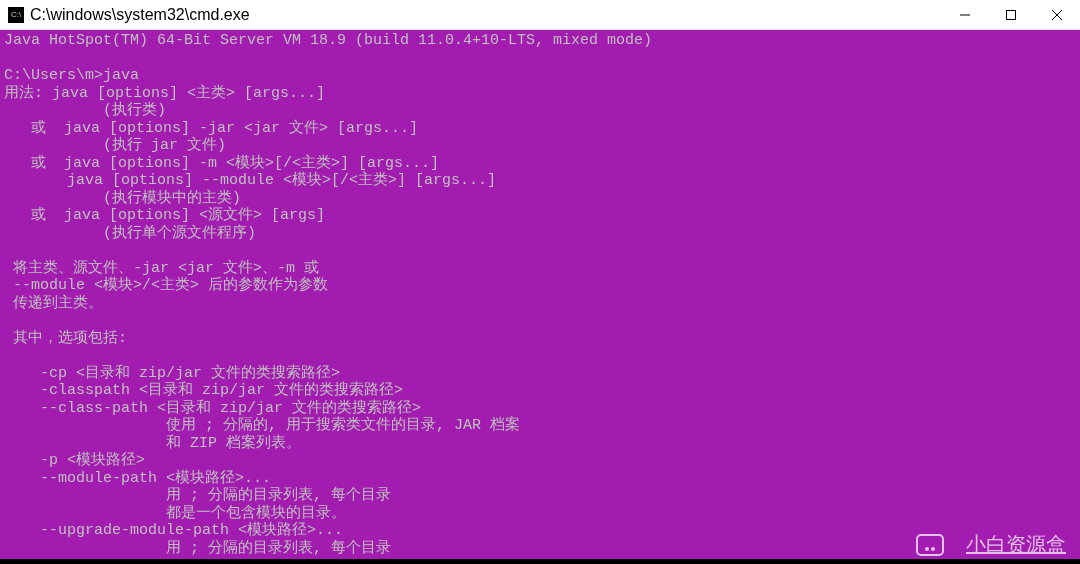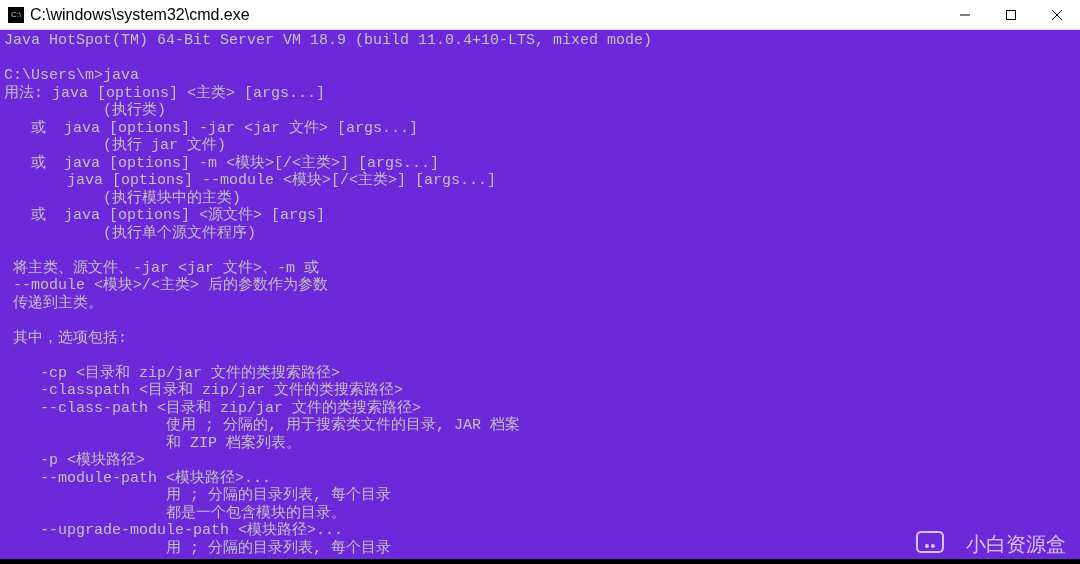--- a/index.html
+++ b/index.html
@@ -52,36 +52,38 @@
       align-items: center;
       justify-content: center;
       font-family: sans-serif;
       color: #000;
     }
     .titlebar-btn svg {
       width: 10px;
       height: 10px;
     }
     .terminal {
-      background: #6d28d9;
+      background: #a21caf;
       color: #c0c0c0;
       padding: 2px 4px;
       font-size: 15px;
       line-height: 17.5px;
       white-space: pre;
       letter-spacing: 0;
     }
     .watermark {
       position: absolute;
       right: 14px;
       bottom: 6px;
       display: flex;
+      align-items: center;
       gap: 22px;
       color: #fff;
       opacity: 0.72;
+      text-decoration: underline;
     }
     .watermark-icon {
       width: 28px;
       height: 22px;
       border: 2px solid #fff;
       border-radius: 5px;
       position: relative;
       display: flex;
       align-items: flex-end;
       justify-content: center;

